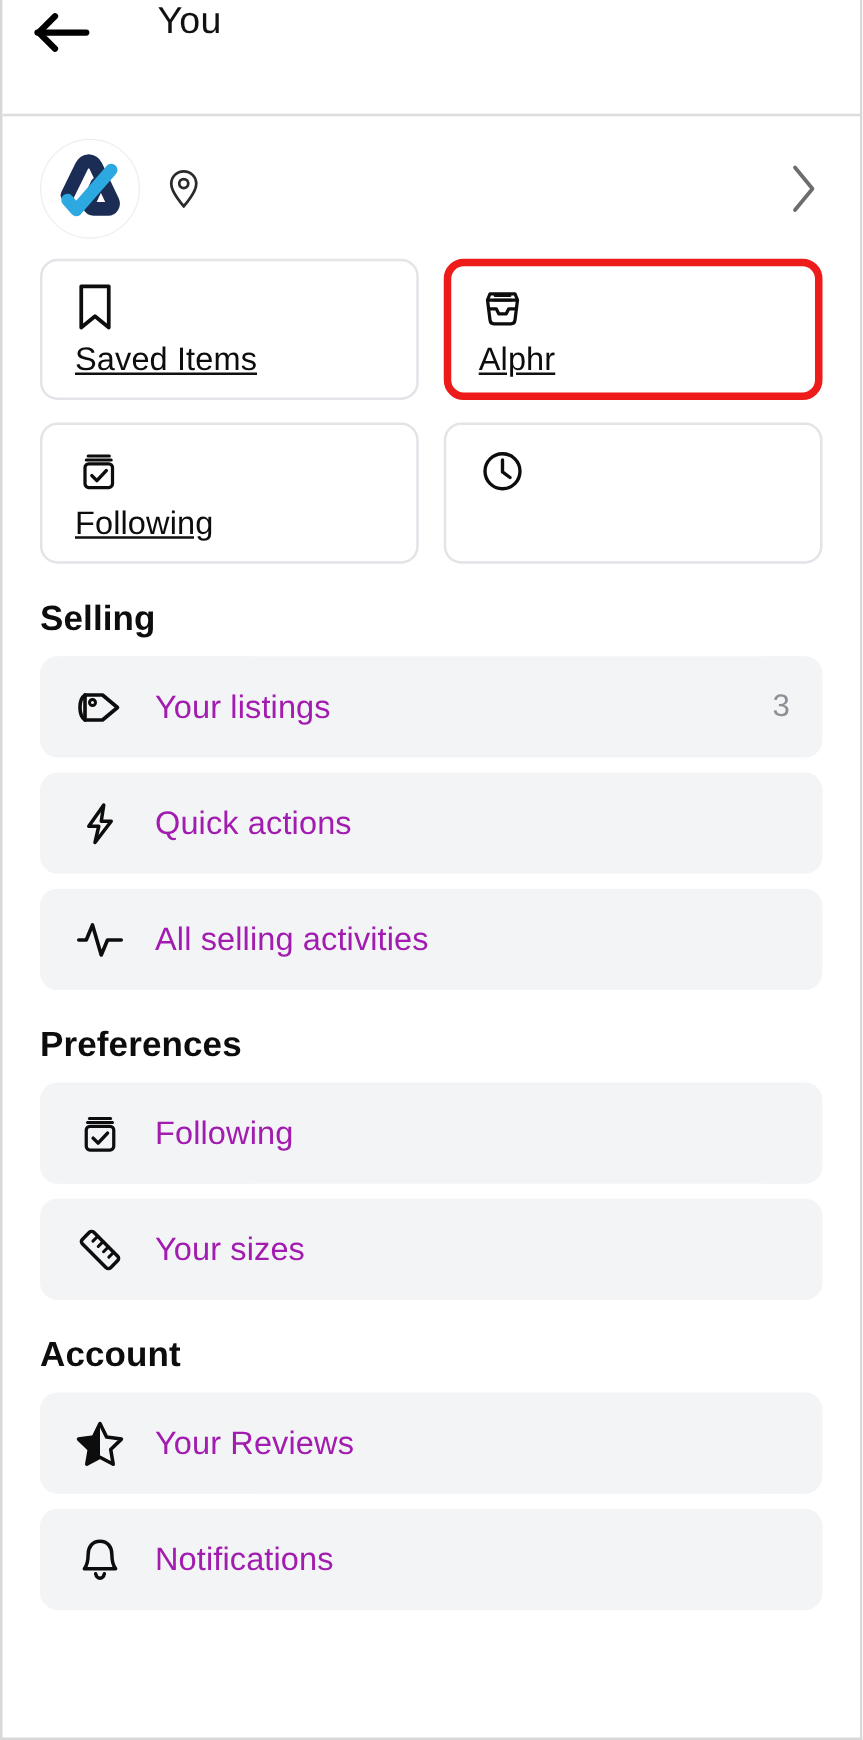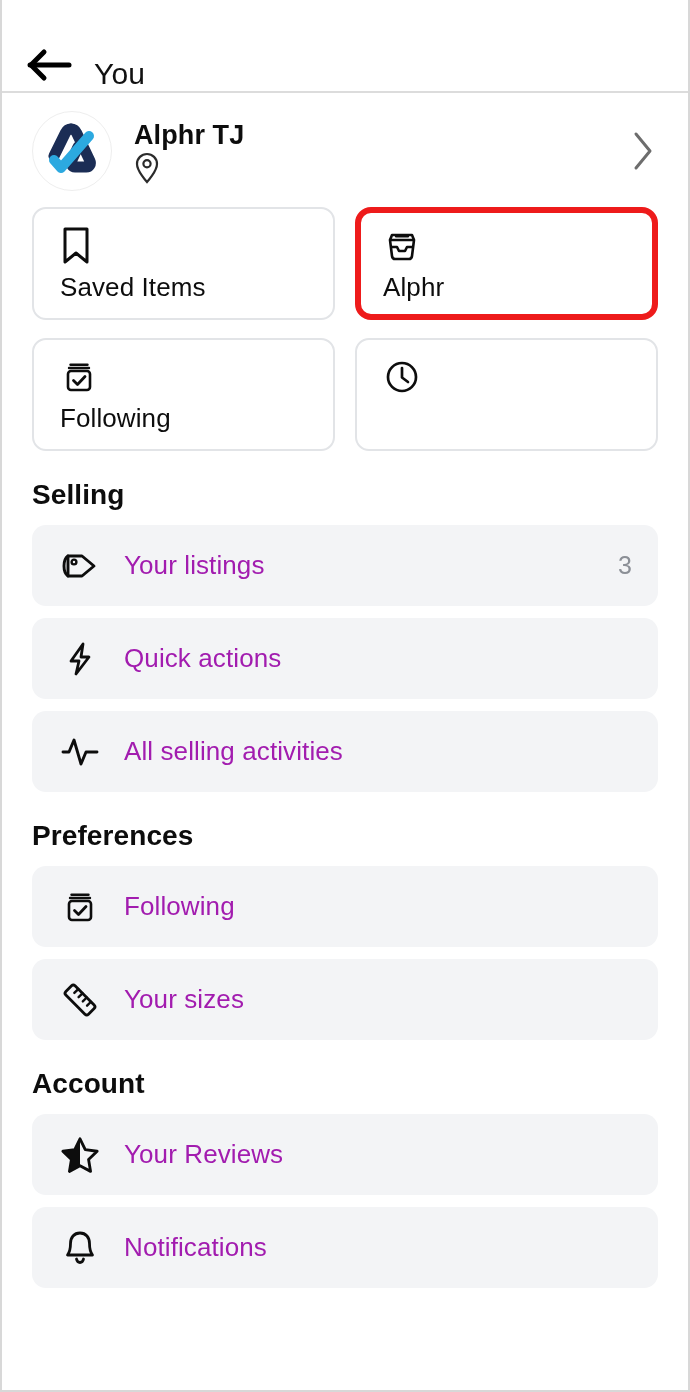--- a/index.html
+++ b/index.html
@@ -25,25 +25,26 @@
     border-left: 2px solid #d8d8d8;
     border-right: 2px solid #d8d8d8;
     border-bottom: 2px solid #d8d8d8;
     overflow: hidden;
   }
 
   
   .appbar {
     height: 93px;
     display: flex;
-    align-items: flex-end;
+    align-items: flex-start;
     padding-left: 22px;
     border-bottom: 2px solid #dcdcdc;
     box-sizing: border-box;
     background: #ffffff;
+    gap: 32px;
   }
   .back-btn {
     width: 52px;
     height: 52px;
     display: flex;
     align-items: center;
     justify-content: center;
     cursor: pointer;
   }
   .appbar-title {
@@ -95,20 +96,21 @@
     flex: 0 0 auto;
     padding-right: 6px;
   }
 
   
   .cards {
     display: grid;
     grid-template-columns: 1fr 1fr;
     gap: 18px 20px;
     padding: 6px 30px 0 30px;
+    text-decoration: underline;
   }
   .card {
     position: relative;
     height: 113px;
     border: 2px solid #e2e4e7;
     border-radius: 14px;
     box-sizing: border-box;
     padding: 17px 0 0 26px;
     background: #ffffff;
     cursor: pointer;
@@ -201,21 +203,20 @@
     <div class="avatar">
       <span>
         <svg width="70" height="70" viewBox="0 0 70 70" fill="none">
           <path d="M34 13 C36.5 13 38.5 14.5 39.6 16.8 L53 45 C54.3 47.8 52.4 51 49.3 51 L38 51 C35 51 33.2 47.8 34.5 45 L41 31" stroke="#1b2d55" stroke-width="11" stroke-linecap="round" stroke-linejoin="round" fill="none"></path>
           <path d="M34 13 C31.5 13 29.5 14.5 28.4 16.8 L17 40" stroke="#1b2d55" stroke-width="11" stroke-linecap="round" fill="none"></path>
           <path d="M17 44 L24 52 L52 20" stroke="#2ca9e0" stroke-width="10" stroke-linecap="round" stroke-linejoin="round" fill="none"></path>
         </svg>
       </span>
     </div>
     <div class="profile-text">
-      <div class="profile-name">Alphr TJ</div>
       <div class="profile-loc">
         <span>
           <svg width="26" height="32" viewBox="0 0 26 32" fill="none">
             <path d="M13 2 C7.5 2 3 6.4 3 11.9 C3 19 13 30 13 30 C13 30 23 19 23 11.9 C23 6.4 18.5 2 13 2 Z" stroke="#2b2b2b" stroke-width="2.2" fill="none"></path>
             <circle cx="13" cy="11.8" r="3.6" stroke="#2b2b2b" stroke-width="2.2" fill="none"></circle>
           </svg>
         </span>
       </div>
     </div>
     <div class="chevron">

